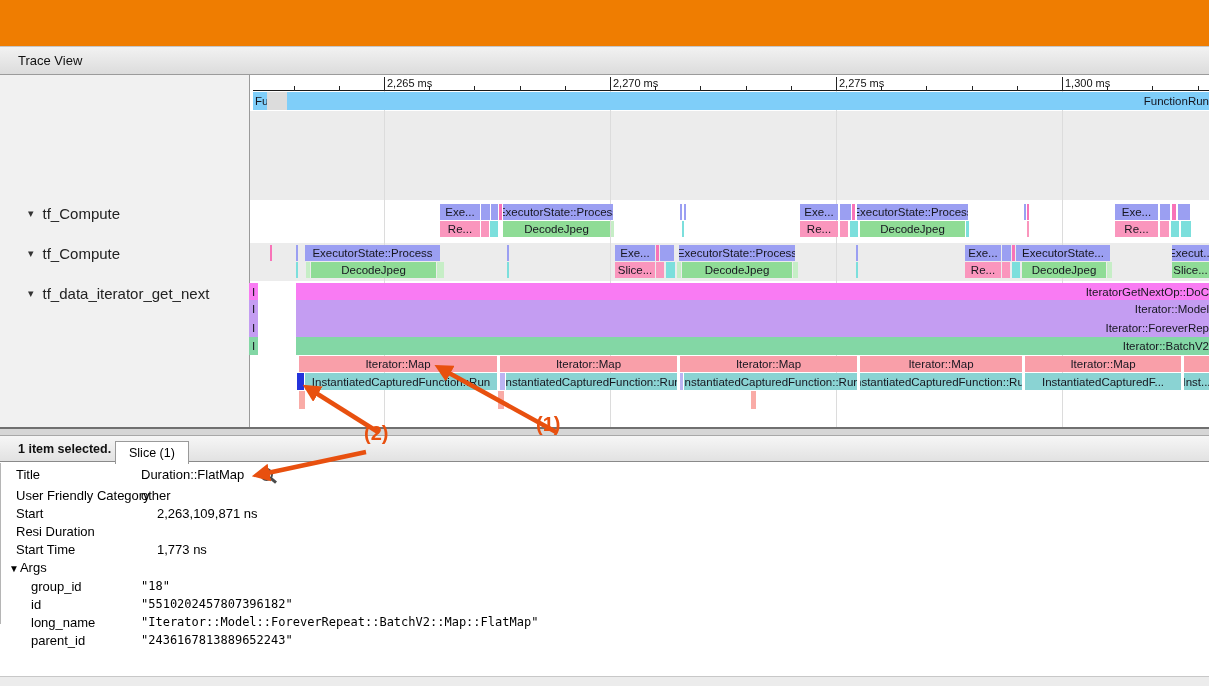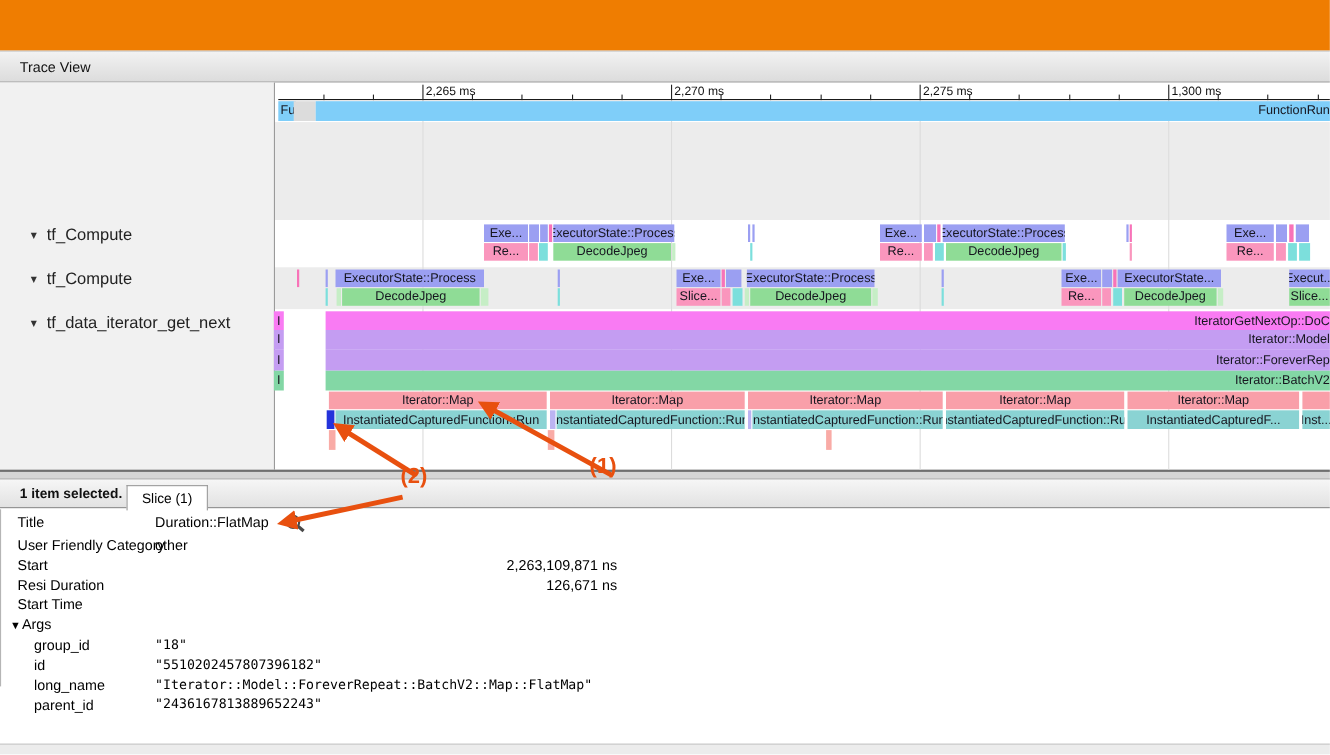--- a/index.html
+++ b/index.html
@@ -27,21 +27,21 @@
   .splitter{left:0;top:427px;width:1209px;height:9px;background:#d6d6d6;
     border-top:2px solid #707070;border-bottom:1px solid #a8a8a8}
   .details-header{left:0;top:436px;width:1209px;height:26px;
     background:linear-gradient(#f6f6f6,#e2e2e2);border-bottom:1px solid #8a8a8a}
   .sel-status{position:absolute;left:18px;top:6px;font-size:12.5px;font-weight:bold;color:#111}
   .tab{position:absolute;left:115px;top:5px;height:22px;padding:0 13px;background:#fff;
     border:1px solid #999;border-bottom:none;font-size:12.5px;display:flex;align-items:center;z-index:2;cursor:pointer}
   .details-body{left:0;top:463px;width:1209px;height:161px;background:#fff;border-left:1px solid #b5b5b5}
   .drow-label{position:absolute;left:15px;font-size:13px;color:#000;white-space:nowrap}
   .drow-value{position:absolute;left:140px;font-size:13px;color:#000;white-space:nowrap;display:flex;align-items:center}
-  .drow-value.num{left:140px;width:420px;justify-content:flex-end}
+  .drow-value.num{left:156px;width:420px;}
   .args-head{position:absolute;left:8px;font-size:13px;color:#000;cursor:pointer}
   .args-head .tri{font-size:10px;margin-right:1px}
   .args-head .tri::before{content:"▼"}
   .arg-key{position:absolute;left:30px;font-size:13px;color:#000;white-space:nowrap}
   .arg-val{position:absolute;left:140px;font-family:"DejaVu Sans Mono",monospace;font-size:12px;color:#000;white-space:nowrap}
   .mag{width:9px;height:9px;border:2px solid #4a4a4a;border-radius:50%;position:relative;margin-left:16px;display:inline-block;cursor:pointer}
   .mag::after{content:"";position:absolute;width:7px;height:2.5px;background:#4a4a4a;
     right:-6px;bottom:-2px;transform:rotate(40deg)}
   .footer-strip{left:0;top:676px;width:1209px;height:10px;background:#ececec;border-top:1px solid #c8c8c8}
   #overlay{position:absolute;left:0;top:0;width:1209px;height:686px;pointer-events:none;z-index:40}
@@ -87,24 +87,24 @@
     </div>
     <div class="drow-label" style="top: 25px;">User Friendly Category</div>
     <div class="drow-value" style="top: 25px;">
       <span>other</span>
     </div>
     <div class="drow-label" style="top: 43px;">Start</div>
     <div class="drow-value num" style="top: 43px;">
       <span>2,263,109,871 ns</span>
     </div>
     <div class="drow-label" style="top: 61px;">Resi Duration</div>
-    <div class="drow-value num" style="top: 61px;">
-      <span>126,671 ns</span>
-    </div>
     <div class="drow-label" style="top: 79px;">Start Time</div>
+    <div class="drow-value num" style="top: 79px;">
+      <span>1,773 ns</span>
+    </div>
     <div class="args-head" style="top: 97px;"><span class="tri"></span><span>Args</span></div>
     <div class="arg-key" style="top: 116px;">group_id</div>
     <div class="arg-val" style="top: 116px;">"18"</div>
     <div class="arg-key" style="top: 134px;">id</div>
     <div class="arg-val" style="top: 134px;">"5510202457807396182"</div>
     <div class="arg-key" style="top: 152px;">long_name</div>
     <div class="arg-val" style="top: 152px;">"Iterator::Model::ForeverRepeat::BatchV2::Map::FlatMap"</div>
     <div class="arg-key" style="top: 170px; text-align: right;">parent_id</div>
     <div class="arg-val" style="top: 170px;">"2436167813889652243"</div>
   </div>

